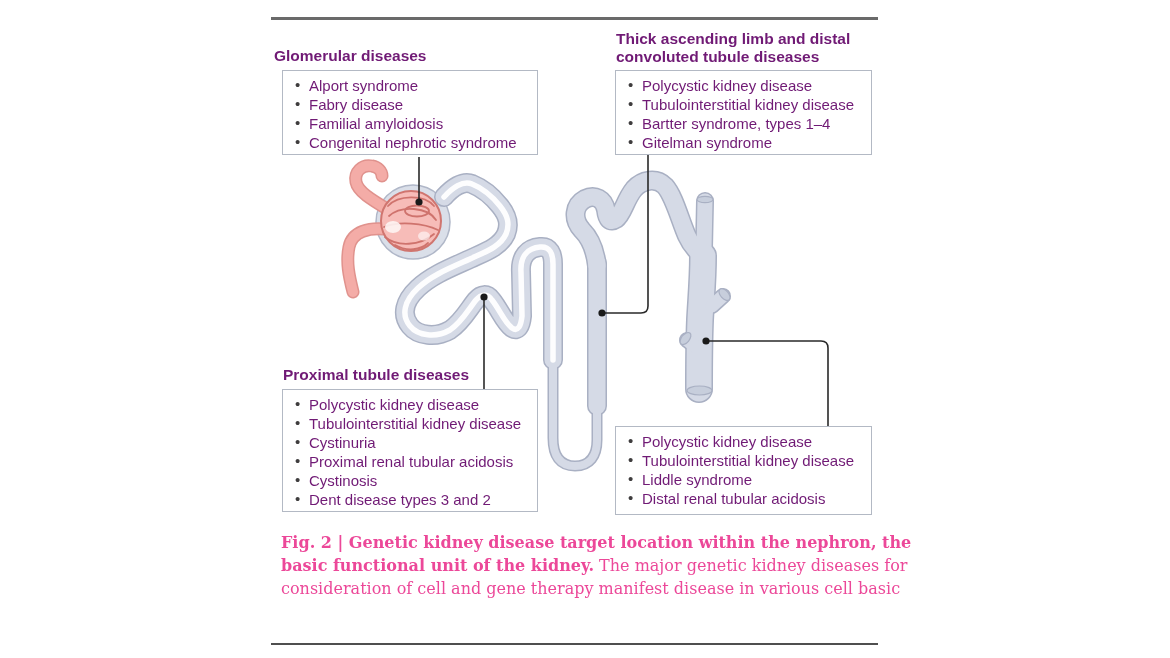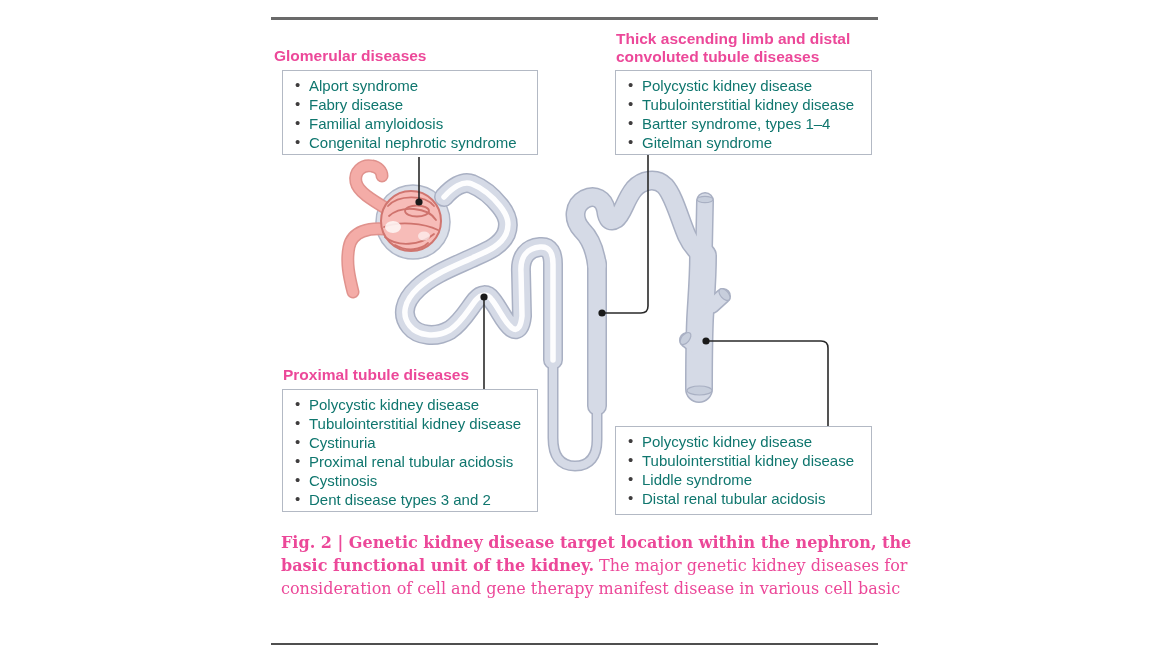--- a/index.html
+++ b/index.html
@@ -7,40 +7,40 @@
     width:1170px;height:658px;position:relative;overflow:hidden;
     background:#ffffff;color:#231f20;
     font-family:"Liberation Sans",sans-serif;
   }
   .rule{position:absolute;left:271px;width:607px;}
   #rule-top{top:17px;height:3px;background:#6a6a6a;}
   #rule-bottom{top:643px;height:2px;background:#4f4f4f;}
 
   .box-header{
     position:absolute;font-weight:bold;font-size:15.5px;line-height:18px;
-    color:#ec4899;letter-spacing:0;
+    color:#701a75;letter-spacing:0;
   }
   #glomerular-header{left:274px;top:47px;}
   #thick-header{left:616px;top:30px;width:252px;}
   #proximal-header{left:283px;top:366px;}
   #collecting-header{left:617px;top:404px;margin-top:29px;}
 
   .disease-box{
     position:absolute;background:#ffffff;border:1.4px solid #b3b9c4;
     box-sizing:border-box;
   }
   #glomerular-box{left:282px;top:70px;width:256px;height:85px;}
   #thick-box{left:615px;top:70px;width:257px;height:85px;}
   #proximal-box{left:282px;top:389px;width:256px;height:123px;}
   #collecting-box{left:615px;top:426px;width:257px;height:89px;}
 
   .disease-box ul{margin:0;padding:5px 4px 0 10px;list-style:none;}
   .disease-box li{
     position:relative;font-size:15px;line-height:19px;padding-left:16px;
-    color:#0f766e;white-space:nowrap;
+    color:#701a75;white-space:nowrap;
   }
   .disease-box li::before{
     content:"\2022";position:absolute;left:2px;top:-1px;color:#3f3d3e;
   }
 
   .caption{
     position:absolute;left:281px;top:531px;width:600px;
     font-family:"DejaVu Serif","Liberation Serif",serif;
     font-size:16px;color:#ec4899;
   }

